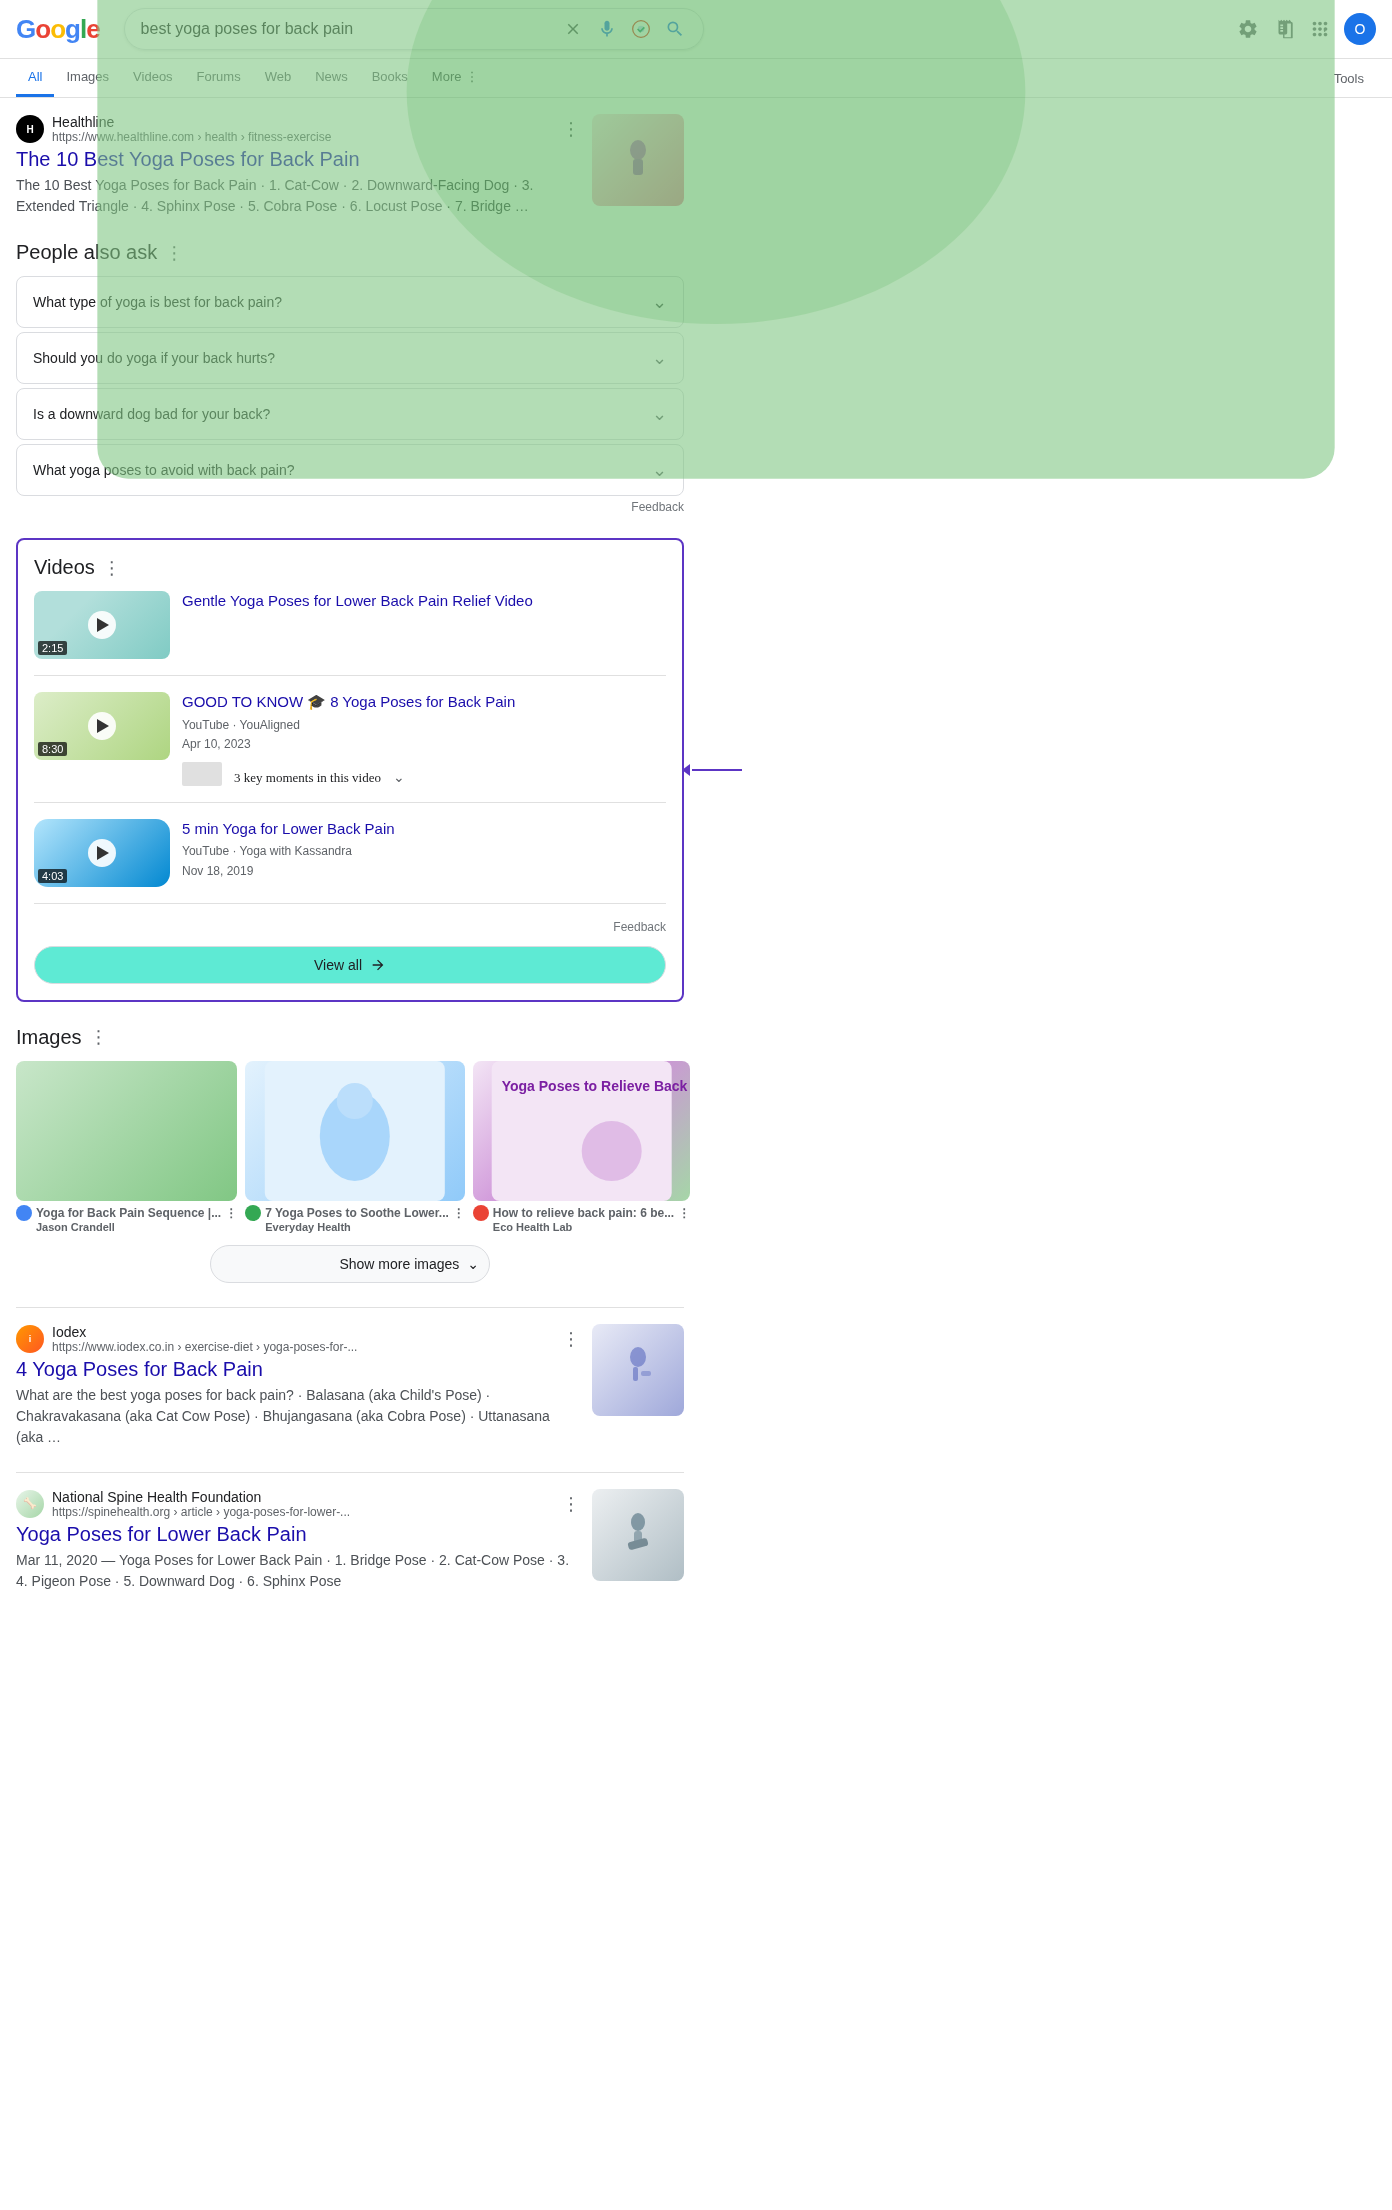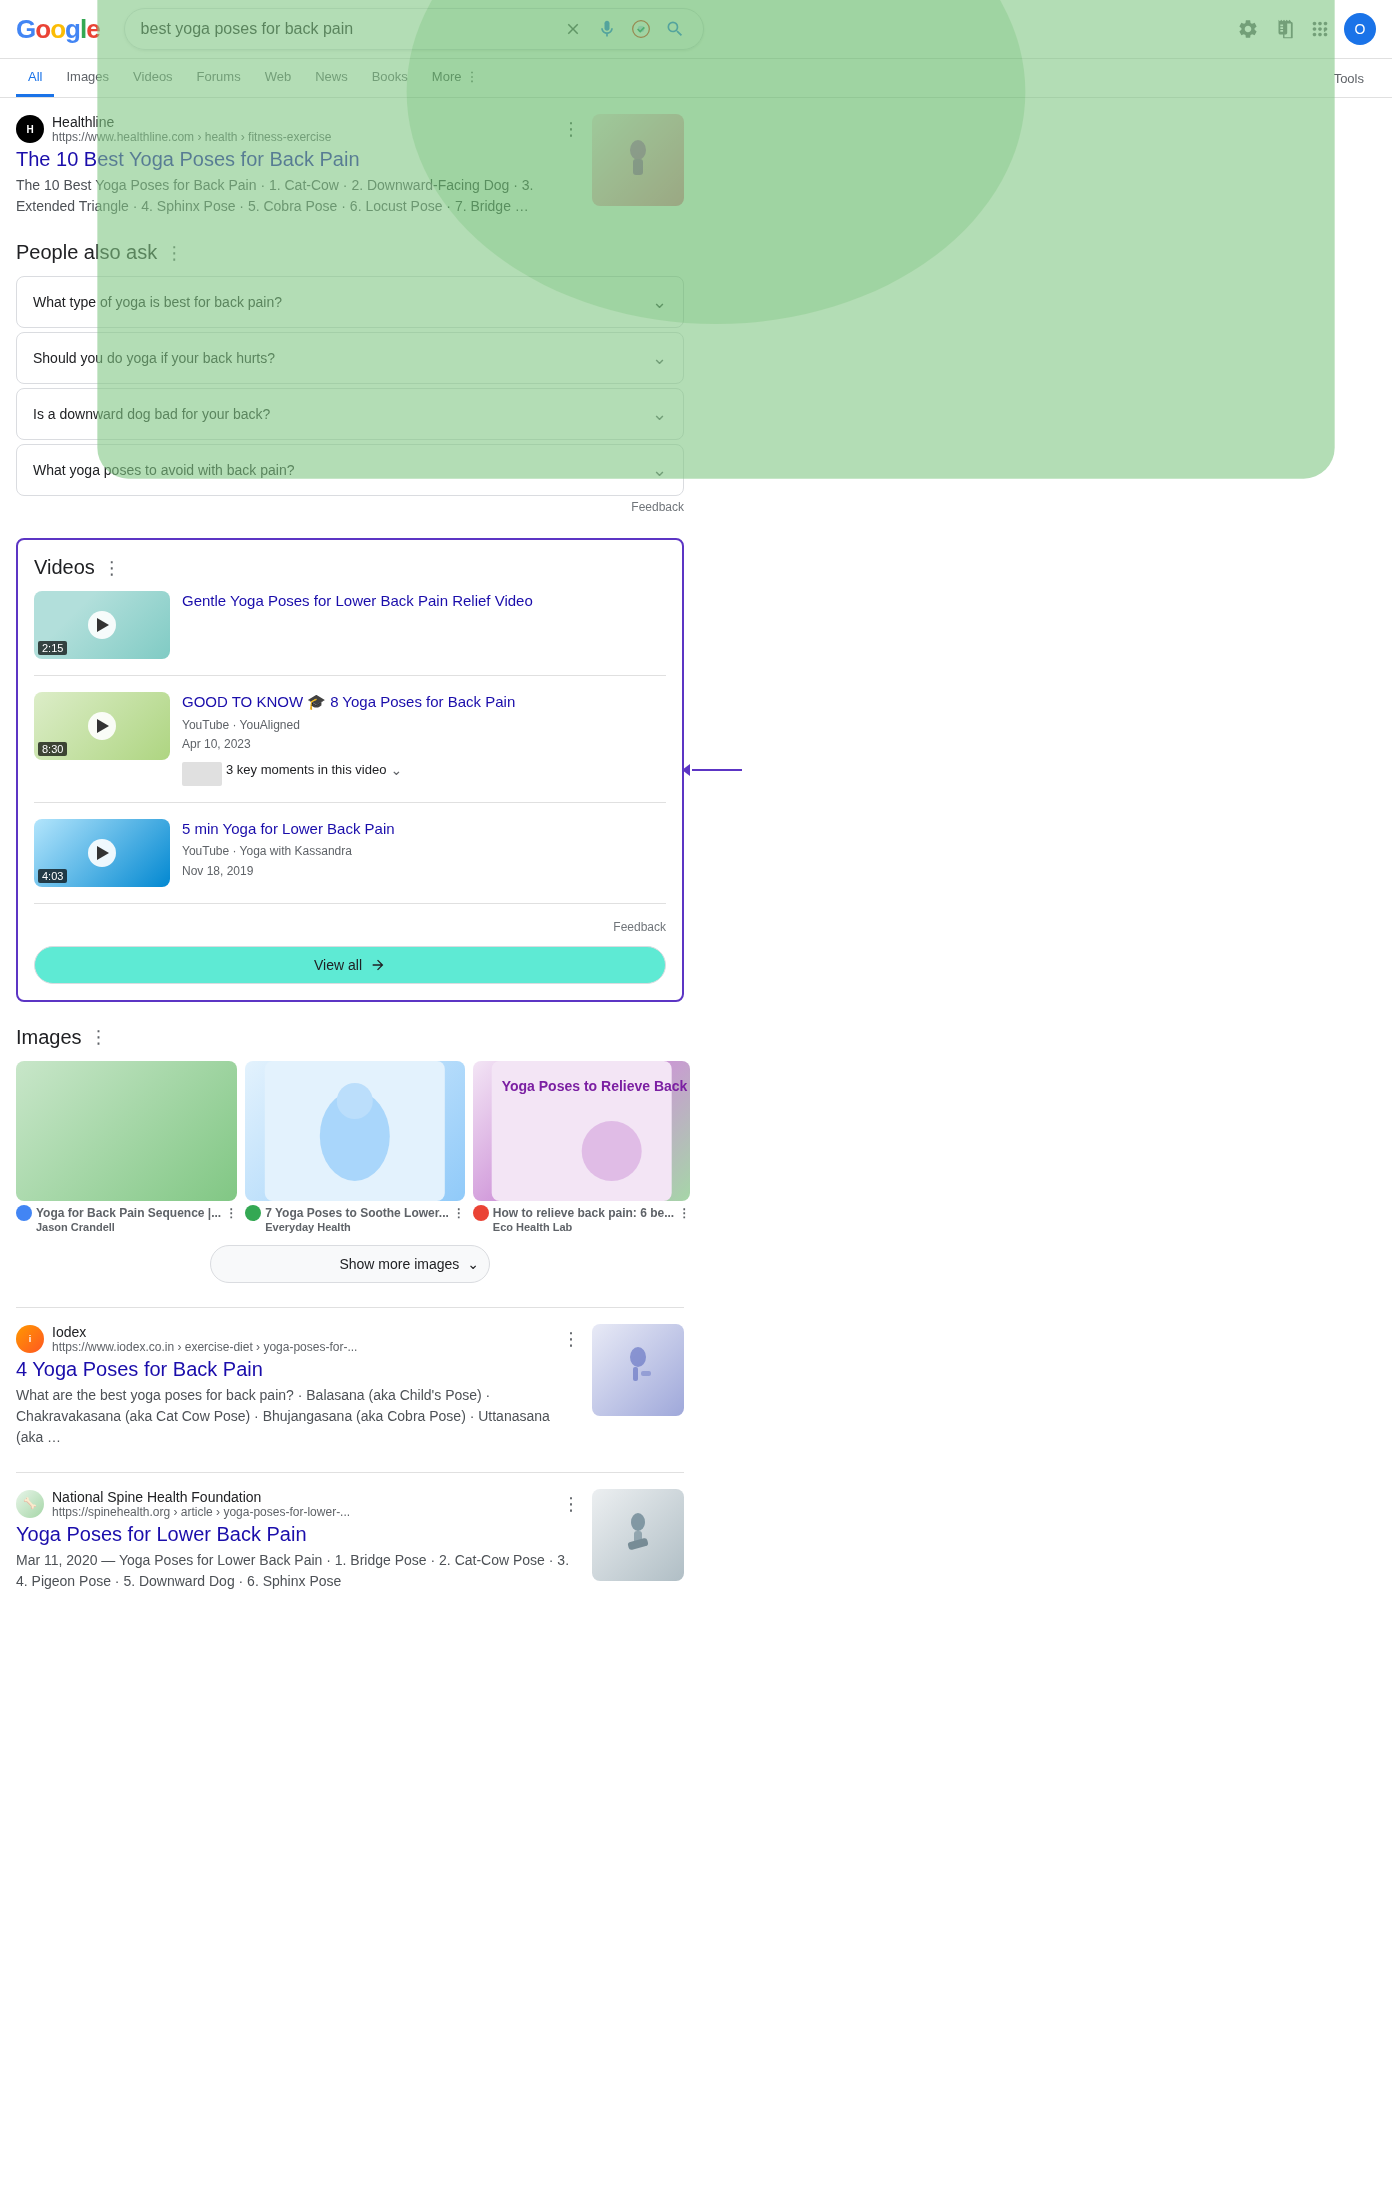--- a/index.html
+++ b/index.html
@@ -62,21 +62,21 @@
 
     .video-item { display: flex; gap: 12px; margin-bottom: 16px; padding-bottom: 16px; border-bottom: 1px solid #e0e0e0; }
     .video-item:last-of-type { border-bottom: none; margin-bottom: 0; }
     .video-thumb { width: 136px; height: 68px; border-radius: 8px; background: #ccc; position: relative; flex-shrink: 0; overflow: hidden; }
     .video-duration { position: absolute; bottom: 4px; left: 4px; background: rgba(0,0,0,0.7); color: #fff; font-size: 11px; padding: 1px 4px; border-radius: 2px; }
     .play-btn { position: absolute; top: 50%; left: 50%; transform: translate(-50%, -50%); width: 28px; height: 28px; background: rgba(255,255,255,0.9); border-radius: 50%; display: flex; align-items: center; justify-content: center; }
     .play-triangle { width: 0; height: 0; border-top: 7px solid transparent; border-bottom: 7px solid transparent; border-left: 12px solid #333; margin-left: 2px; }
     .video-info { flex: 1; }
     .video-title { font-size: 15px; color: #1a0dab; cursor: pointer; margin-bottom: 4px; line-height: 1.3; }
     .video-meta { font-size: 12px; color: #5f6368; line-height: 1.6; }
-    .key-moments { display: flex; align-items: flex-start; gap: 4px; margin-top: 8px; cursor: pointer; }
+    .key-moments { display: flex; align-items: flex-end; gap: 12px; margin-top: 8px; cursor: pointer; font-family: Liberation Serif, serif; }
     .key-moments-thumb { width: 40px; height: 24px; background: #e0e0e0; border-radius: 2px; }
     .key-moments-text { font-size: 13px; color: #202124; }
     .chevron-down-small { font-size: 14px; color: #5f6368; }
 
     .view-all-btn { display: flex; align-items: center; justify-content: center; gap: 8px; width: 100%; padding: 10px; border: 1px solid #dadce0; border-radius: 20px; cursor: pointer; background: #5eead4; font-size: 14px; color: #202124; margin-top: 12px; }
 
     
     .images-section { margin-bottom: 24px; }
     .images-grid { display: flex; gap: 8px; margin-bottom: 12px; }
     .image-card { flex: 1; cursor: pointer; font-weight: bold; }
@@ -89,21 +89,21 @@
     .img-yoga1 { background: linear-gradient(135deg, #c8e6c9 0%, #81c784 100%); }
     .img-yoga2 { background: linear-gradient(135deg, #e3f2fd 0%, #90caf9 100%); }
     .img-yoga3 { background: linear-gradient(135deg, #f3e5f5 0%, #ce93d8 50%, #a5d6a7 100%); }
     .img-result1 { background: linear-gradient(135deg, #fce4ec 0%, #f48fb1 100%); }
 
     .divider { border: none; border-top: 1px solid #e0e0e0; margin: 16px 0; }
 
     
     .vt1 { background: linear-gradient(135deg, #b2dfdb 30%, #80cbc4 100%); }
     .vt2 { background: linear-gradient(135deg, #dcedc8 0%, #aed581 100%); }
-    .vt3 { background: linear-gradient(135deg, #b3e5fc 0%, #0288d1 100%); }
+    .vt3 { background: linear-gradient(135deg, #b3e5fc 0%, #0288d1 100%); border-radius: 14px; }
   </style>
 </head>
 <body>
 
 <div class="header">
   <div class="logo">
     <span class="logo-text">
       <span class="logo-G">G</span><span class="logo-o1">o</span><span class="logo-o2">o</span><span class="logo-g">g</span><span class="logo-l">l</span><span class="logo-e">e</span>
     </span>
   </div>

